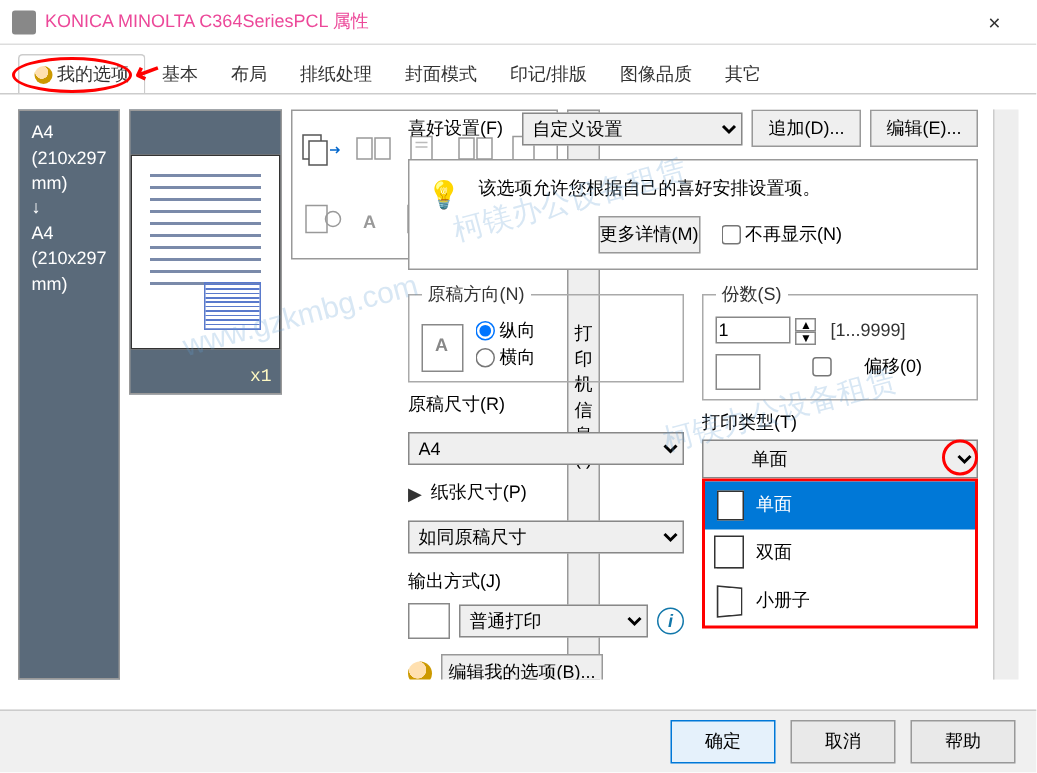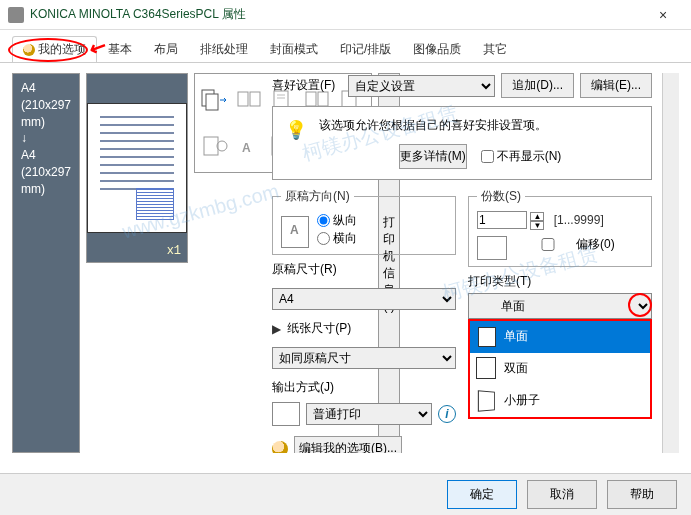--- a/index.html
+++ b/index.html
@@ -1,19 +1,19 @@
 <!DOCTYPE html>
 <html><head>
 <meta charset="utf-8">
 <style>
 *{box-sizing:border-box;margin:0;padding:0;font-family:"Microsoft YaHei","SimSun",sans-serif;font-size:12px}
 body{background:#fff;width:691px;height:515px;position:relative;overflow:hidden}
 .titlebar{height:30px;border-bottom:1px solid #ddd;display:flex;align-items:center;padding:0 8px;position:relative}
 .titlebar .icon{width:16px;height:16px;background:#888;border-radius:2px;margin-right:6px}
-.titlebar .title{flex:1;color:#14532d}
+.titlebar .title{flex:1;color:#ec4899}
 .titlebar .close{width:40px;text-align:center;font-size:14px;color:#333;cursor:pointer}
 .tabs{display:flex;padding:6px 12px 0;border-bottom:1px solid #ccc;position:relative}
 .tab{padding:4px 10px;border:1px solid transparent;border-bottom:none;cursor:pointer;color:#333;position:relative}
 .tab.active{border-color:#ccc;background:#fff;z-index:2;border-radius:3px 3px 0 0}
 .annot-circle{position:absolute;left:8px;top:38px;width:80px;height:24px;border:2px solid red;border-radius:50%;pointer-events:none;z-index:10}
 .annot-arrow{position:absolute;left:90px;top:35px;color:red;font-size:20px;font-weight:bold;pointer-events:none;z-index:10;transform:rotate(25deg)}
 .content{display:flex;padding:10px 12px;gap:10px;height:400px}
 .left{width:250px;display:flex;flex-direction:row;gap:6px}
 .preview-header{background:#5a6a7a;color:#fff;padding:6px 8px;font-family:monospace;font-size:11px;line-height:1.4;border:1px solid #999}
 .preview-main{flex:1;background:#5a6a7a;border:1px solid #999;display:flex;align-items:center;justify-content:center;position:relative;height:190px}

